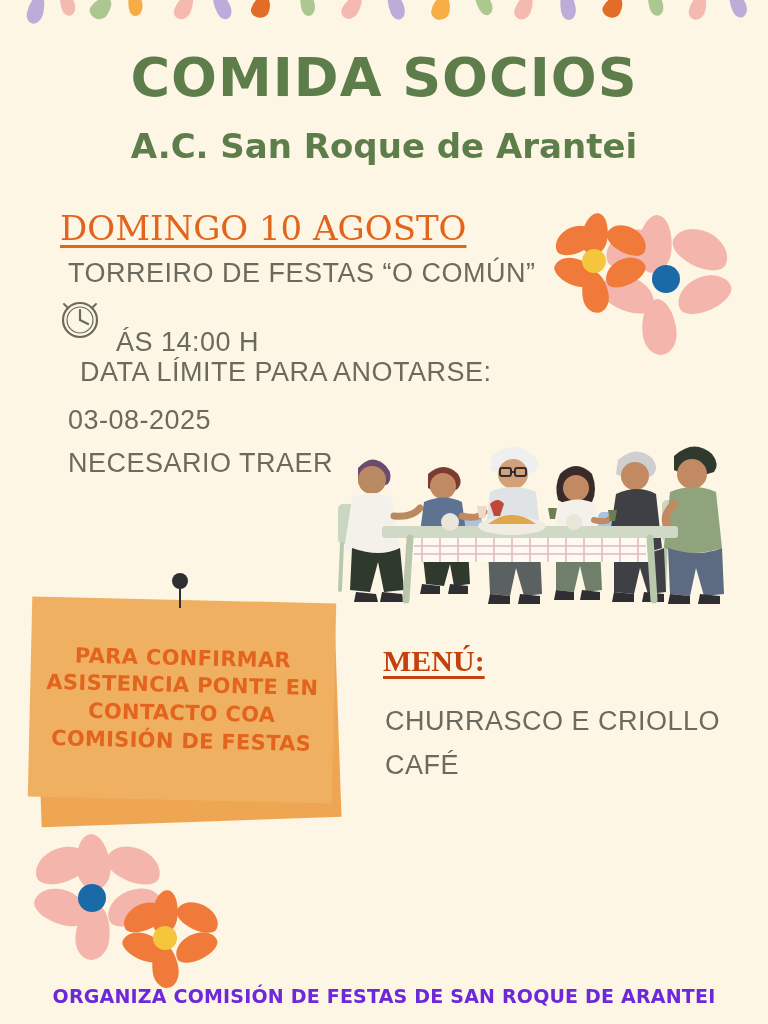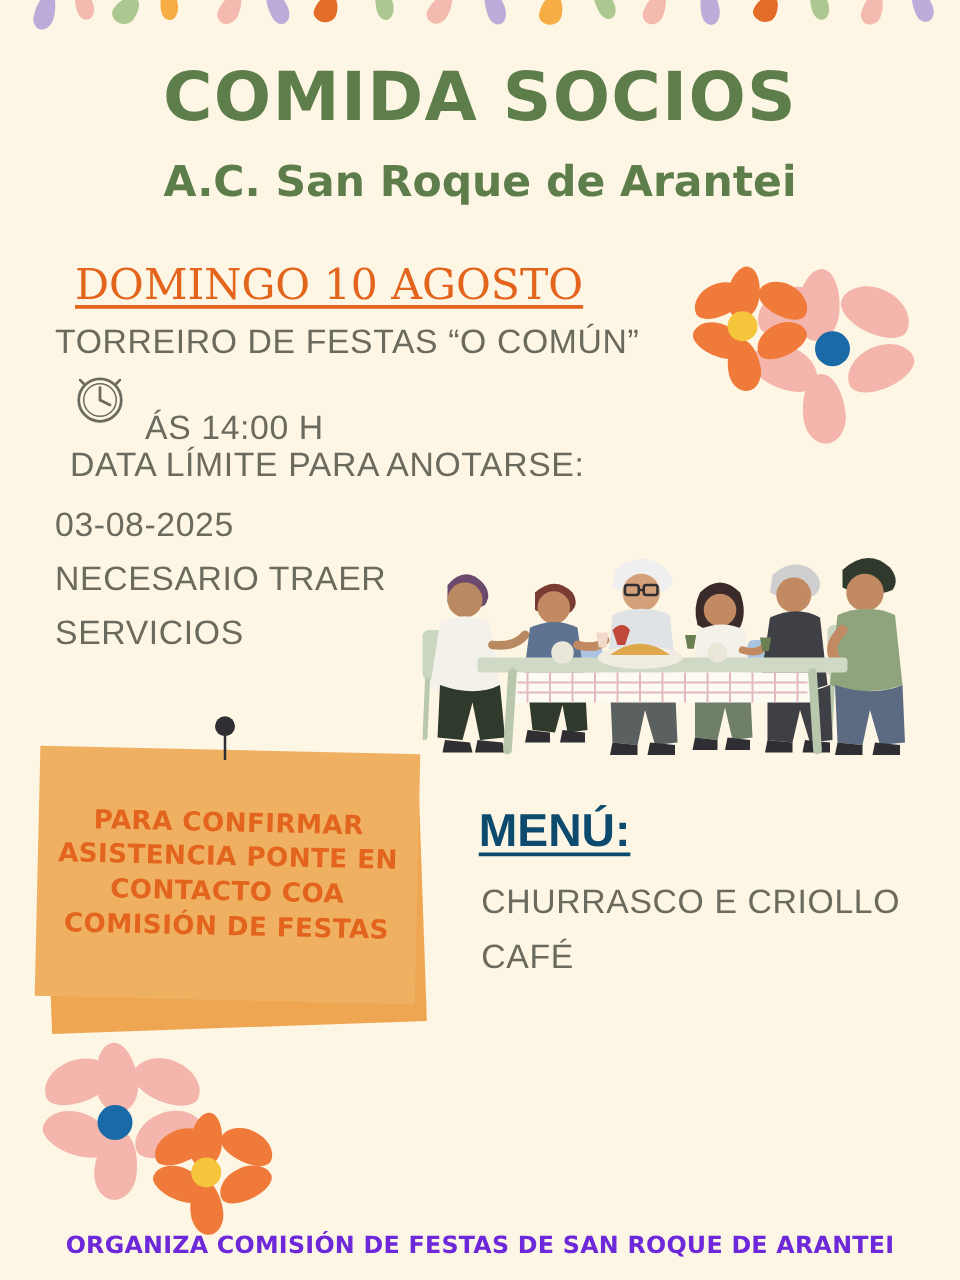--- a/index.html
+++ b/index.html
@@ -73,21 +73,21 @@
     font-weight: normal;
     font-size: 34px;
     letter-spacing: 0px;
     color: #e2641d;
     text-decoration: underline;
     text-underline-offset: 5px;
     text-decoration-thickness: 3px;
   }
   .info-line {
     position: absolute;
-    left: 44px;
+    left: 68px;
     font-size: 27px;
     color: #6a6a5e;
     letter-spacing: 0.5px;
     white-space: nowrap;
   }
   .l-place { top: 258px; }
   .l-time  { top: 303px; left: 116px; margin-top: 24px; }
   .l-limit { top: 357px; margin-left: 12px; }
   .l-date  { top: 405px; }
   .l-need1 { top: 448px; }
@@ -157,24 +157,24 @@
     width: 2px;
     height: 22px;
     background: #2f2f33;
   }
 
   
   .menu-head {
     position: absolute;
     left: 383px;
     top: 644px;
-    font-family: Liberation Sans, sans-serif;
+    font-family: Liberation Serif, serif;
     font-weight: bold;
-    font-size: 37px;
-    color: #0c4a6e;
+    font-size: 30px;
+    color: #c2410c;
     text-decoration: underline;
     text-underline-offset: 5px;
     text-decoration-thickness: 3px;
   }
   .menu-list {
     position: absolute;
     left: 385px;
     top: 700px;
     margin: 0;
     padding: 0;
@@ -260,21 +260,20 @@
     <line x1="22" y1="22" x2="22" y2="12" stroke="#6a6a5e" stroke-width="2.2" stroke-linecap="round"></line>
     <line x1="22" y1="22" x2="30" y2="26" stroke="#6a6a5e" stroke-width="2.2" stroke-linecap="round"></line>
     <line x1="10" y1="10" x2="6" y2="6" stroke="#6a6a5e" stroke-width="2" stroke-linecap="round"></line>
     <line x1="34" y1="10" x2="38" y2="6" stroke="#6a6a5e" stroke-width="2" stroke-linecap="round"></line>
   </svg>
 
   <div class="info-line l-time">ÁS 14:00 H</div>
   <div class="info-line l-limit">DATA LÍMITE PARA ANOTARSE:</div>
   <div class="info-line l-date">03-08-2025</div>
   <div class="info-line l-need1">NECESARIO TRAER</div>
-  <div class="info-line l-need2">SERVICIOS</div>
 
   <div class="flower" style="left:560px; top:215px; width:170px; height:140px;">
     <div class="p" style="left:78px;  top:0px;   width:34px; height:58px; background:#f3b5ac; transform:rotate(6deg);"></div>
     <div class="p" style="left:112px; top:16px;  width:58px; height:36px; background:#f3b5ac; transform:rotate(26deg);"></div>
     <div class="p" style="left:116px; top:62px;  width:56px; height:34px; background:#f3b5ac; transform:rotate(-24deg);"></div>
     <div class="p" style="left:82px;  top:84px;  width:34px; height:56px; background:#f3b5ac; transform:rotate(-6deg);"></div>
     <div class="p" style="left:40px;  top:62px;  width:56px; height:34px; background:#f3b5ac; transform:rotate(22deg);"></div>
     <div class="p" style="left:44px;  top:16px;  width:54px; height:34px; background:#f3b5ac; transform:rotate(-24deg);"></div>
     <div class="c" style="left:92px; top:50px; width:28px; height:28px; background:#1b6aa8;"></div>
 

